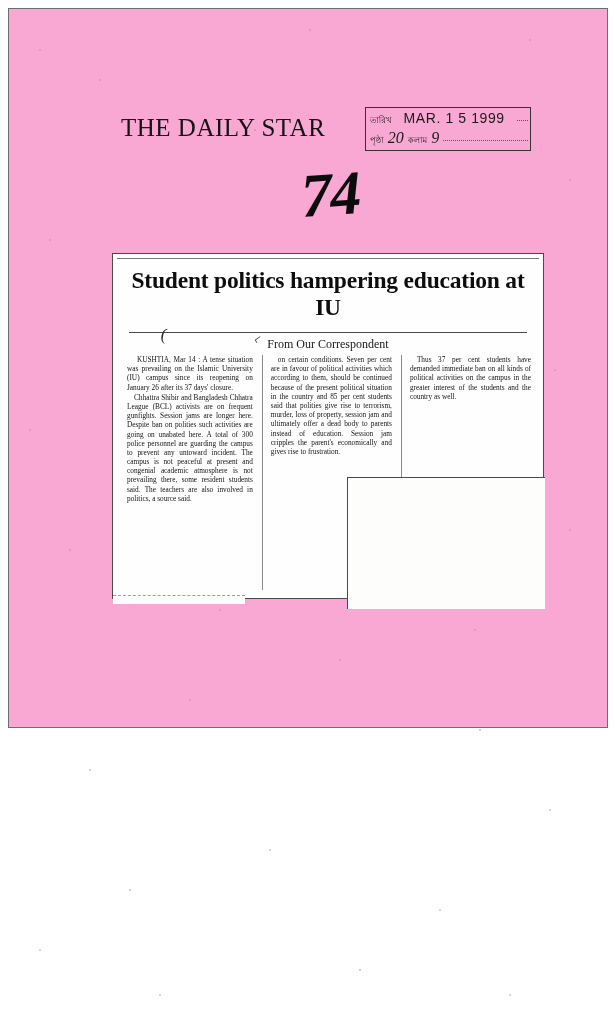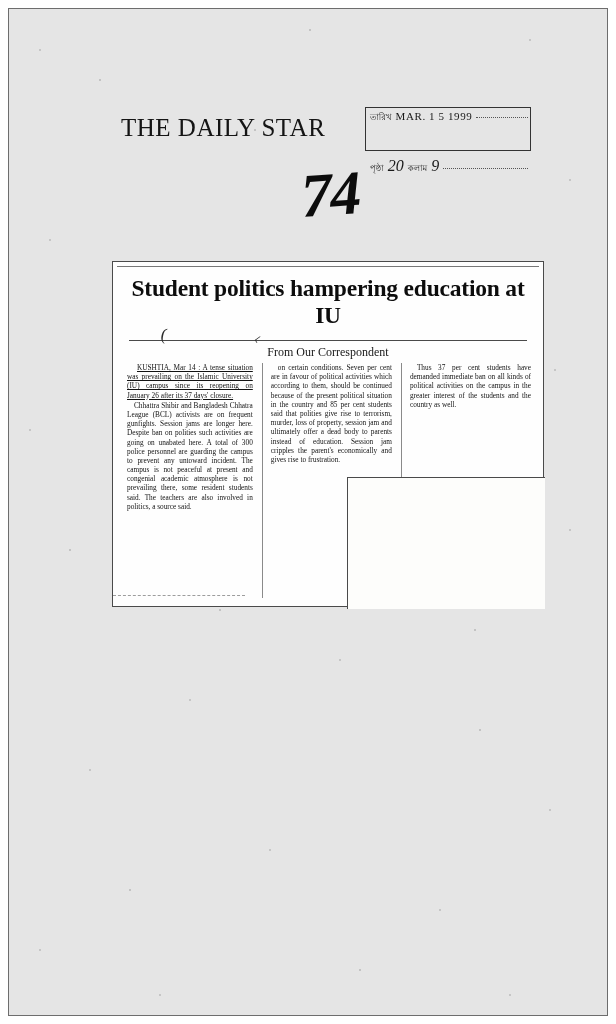--- a/index.html
+++ b/index.html
@@ -10,23 +10,23 @@
     background: #ffffff;
     font-family: "Liberation Serif", serif;
     position: relative;
     overflow: hidden;
   }
 
   
   .page-frame {
     position: absolute;
     left: 8px; top: 8px;
-    width: 600px; height: 1008px;
+    width: 600px; height: 720px;
     border: 1px solid #6d6d6d;
-    background: #e5e5e5;
+    background: #f9a8d4;
   }
 
   
   .speckles { position: absolute; inset: 0; pointer-events: none; }
   .speckles i {
     position: absolute;
     background: #9a9a9a;
     border-radius: 50%;
     opacity: .55;
   }
@@ -47,31 +47,31 @@
     position: absolute;
     left: 356px; top: 98px;
     width: 166px; height: 44px;
     border: 1px solid #333;
     font-size: 9px;
     color: #1a1a1a;
   }
   .stamp .row1 {
     position: absolute; left: 4px; top: 2px;
     width: 158px;
-    display: flex; align-items: baseline; gap: 4px;
+    display: flex; align-items: baseline; gap: 12px;
   }
   .stamp .row2 {
     position: absolute; left: 4px; top: 21px;
     width: 158px;
-    display: flex; align-items: baseline; gap: 4px; margin-top: 28px;
+    display: flex; align-items: baseline; gap: 4px;
   }
   .stamp .bn { font-size: 8.5px; }
   .stamp .dateval {
-    font-family: Liberation Serif, serif;
-    font-size: 11px;
+    font-family: Liberation Sans, sans-serif;
+    font-size: 14px;
     letter-spacing: .6px;
   }
   .stamp .dots { flex: 1; border-bottom: 1px dotted #555; position: relative; top: -2px; }
   .stamp .hand {
     font-family: "Liberation Serif", serif;
     font-size: 16px;
     font-style: italic;
   }
 
   
@@ -83,21 +83,21 @@
     font-weight: 700;
     font-style: italic;
     color: #0c0c0c;
     transform: rotate(-4deg);
     letter-spacing: -2px;
   }
 
   
   .clip {
     position: absolute;
-    left: 103px; top: 252px;
+    left: 103px; top: 244px;
     width: 432px; height: 346px;
     border: 1px solid #4a4a4a;
     background: #fefefe;
   }
   .clip-inner {
     position: absolute;
     left: 4px; top: 4px; right: 4px; bottom: 4px;
     border-top: 1px solid #777;
   }
   .headline {
@@ -135,21 +135,21 @@
     width: 134px;
     font-family: "Liberation Serif", serif;
     font-size: 7.3px;
     line-height: 1.26;
     color: #121212;
     text-align: justify;
     position: relative;
   }
   .col.c2, .col.c3 { border-left: 1px solid #8a8a8a; padding-left: 8px; width: 138px; }
   .col p { margin: 0 0 1px 0; text-indent: 7px; }
-  .col p.first { text-indent: 10px; text-decoration: underline; }
+  .col p.first { text-indent: 10px; }
 
   
   .rag {
     position: absolute;
     left: 104px; top: 583px;
     width: 132px; height: 12px;
     background: #fefefe;
   }
   .rag:after {
     content: "";

